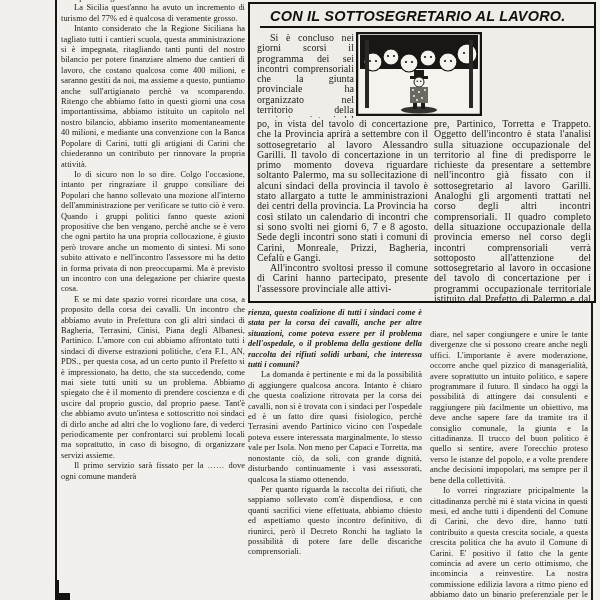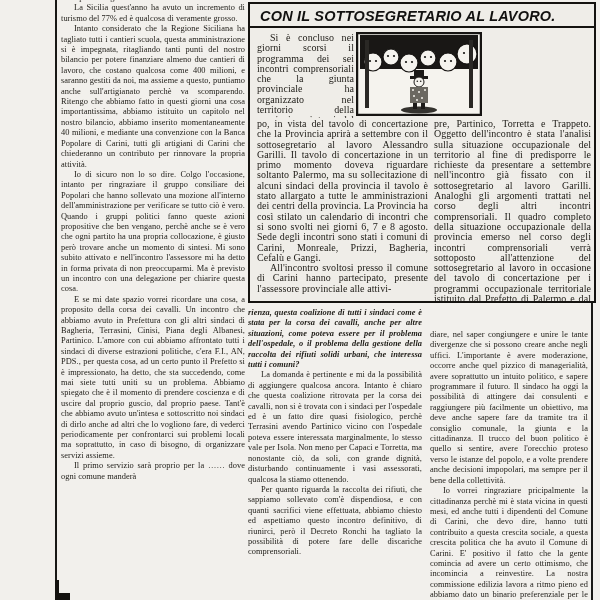--- a/index.html
+++ b/index.html
@@ -23,21 +23,21 @@
   .textblock p.noindent{text-indent:0;}
   .textblock p.q{font-weight:bold;font-style:italic;}
 
   #col1{left:61px;top:-7px;width:184px;height:612px;}
 
   #box{
     position:absolute;left:248px;top:2px;width:348px;height:301px;
     border:2px solid #151310;background:#efede8;box-sizing:border-box;overflow:hidden;
   }
   #box-headline{
-    position:absolute;left:0;top:0;right:0;height:24px;
+    position:absolute;left:10px;top:0;right:0;height:24px;
     border-bottom:2px solid #151310;
     font-family:"Liberation Sans", sans-serif;
     font-style:italic;font-weight:bold;font-size:14.5px;
     letter-spacing:.2px;color:#121110;
     padding:4px 0 0 10px;box-sizing:border-box;white-space:nowrap;
   }
   .boxcol{position:absolute;font-size:10px;line-height:10.3px;}
   #boxA1{left:7px;top:29px;width:97px;height:85px;overflow:hidden;}
   #boxB1{left:236px;top:29px;width:105px;height:85px;overflow:hidden;}
   #boxA2{left:7px;top:115px;width:171px;height:182px;overflow:hidden;}
@@ -54,21 +54,21 @@
 <div class="corner-a"></div>
 <div class="corner-b"></div>
 <div class="rule-right"></div>
 
 <div id="col1" class="textblock">
   <p class="noindent">no soprattutto gli …</p>
   <p>La Sicilia quest'anno ha avuto un incremento di turismo del 77% ed è qualcosa di veramente grosso.</p>
   <p>Intanto  considerato che la Regione Siciliana ha tagliato tutti i cantieri scuola, questa amministrazione si è impegnata, ritagliando tanti punti del nostro bilancio per potere finanziare almeno due cantieri di lavoro, che costano qualcosa come 400 milioni, e saranno gestiti da noi, ma assieme a questo, puntiamo anche sull'artigianato perchè va scomparendo. Ritengo che abbiamo fatto in questi giorni una cosa importantissima, abbiamo istituito un capitolo nel nostro bilancio, abbiamo inserito momentaneamente 40 milioni, e mediante una convenzione con la Banca Popolare di Carini, tutti gli artigiani di Carini che chiederanno un contributo per rinnovare la propria attività.</p>
   <p>Io di sicuro non lo so dire. Colgo l'occasione,  intanto per ringraziare il gruppo consiliare dei Popolari che hanno sollevato una mozione all'interno dell'amministrazione per verificare se tutto ciò è vero. Quando i gruppi politici fanno queste azioni propositive che ben vengano, perchè anche se è vero che ogni partito ha una propria collocazione, è giusto però trovare anche un momento di sintesi. Mi sono subito attivato e nell'incontro l'assessore mi ha  detto in forma privata di non preoccuparmi. Ma è previsto un incontro con una delegazione per chiarire questa cosa.</p>
   <p>E se mi date spazio vorrei ricordare una cosa, a proposito della corsa dei cavalli. Un incontro che abbiamo avuto in Prefettura con gli altri sindaci di Bagheria, Terrasini, Cinisi, Piana degli Albanesi, Partinico. L'amore con cui abbiamo affrontato tutti i sindaci di diverse estrazioni politiche, c'era F.I., AN, PDS., per questa cosa, ad un certo punto il Prefetto si è impressionato, ha detto, che sta succedendo, come mai siete tutti uniti su un problema. Abbiamo spiegato che è il momento di prendere coscienza e di uscire dal proprio guscio, dal proprio paese. Tant'è che abbiamo avuto un'intesa e sottoscritto noi sindaci di dirlo anche ad altri che lo vogliono fare, di vederci  periodicamente per confrontarci sui problemi locali ma soprattutto, in caso di bisogno, di organizzare servizi assieme.</p>
-  <p>Il primo servizio sarà proprio per la …… dove ogni comune manderà</p>
+  <p>Il primo servizio sarà fissato per la …… dove ogni comune manderà</p>
 </div>
 
 <div id="box">
   <div id="box-headline">CON IL SOTTOSEGRETARIO AL LAVORO.</div>
 
   <div id="boxA1" class="textblock boxcol">
     <p>Si è concluso nei giorni scorsi il programma dei sei incontri comprensoriali che la giunta provinciale ha organizzato nel territorio della provincia sui temi del lavoro e dello svilup-</p>
   </div>
 
   <div id="box-illu">

